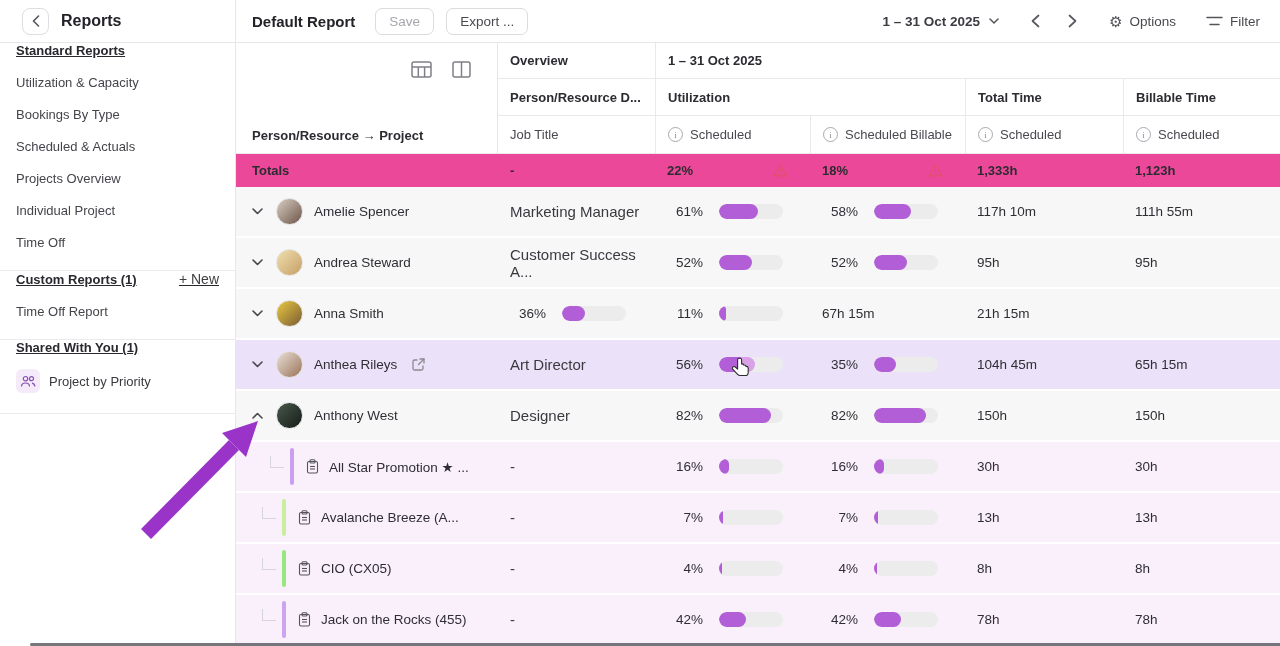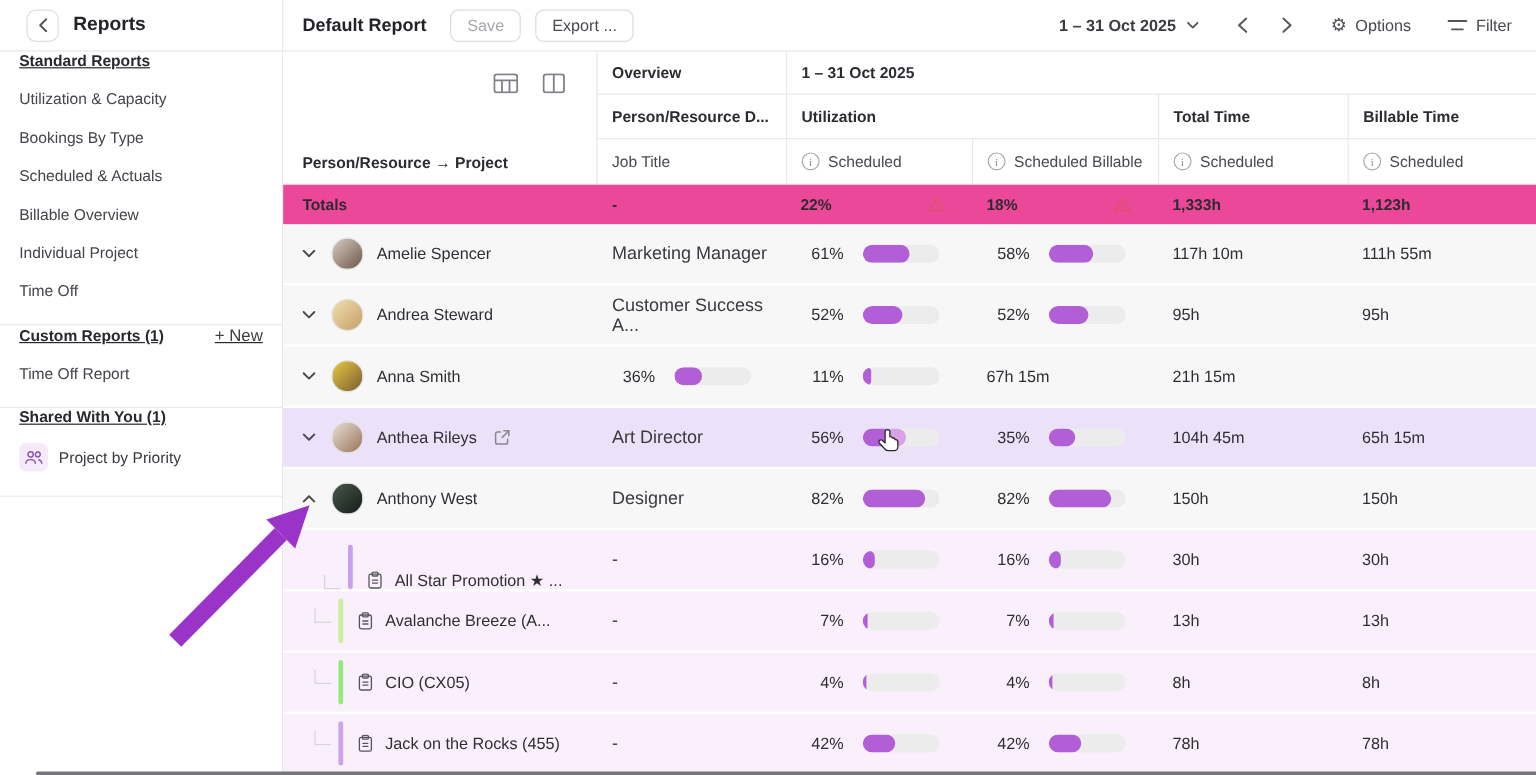--- a/index.html
+++ b/index.html
@@ -109,21 +109,21 @@
             </svg>
         </span>
       </button>
       <span class="sb-title">Reports</span>
     </div>
     <div class="sb-body">
       <div class="sb-heading">Standard Reports</div>
       <div class="sb-item">Utilization &amp; Capacity</div>
       <div class="sb-item">Bookings By Type</div>
       <div class="sb-item">Scheduled &amp; Actuals</div>
-      <div class="sb-item">Billable Overview</div>
+      <div class="sb-item">Projects Overview</div>
       <div class="sb-item">Individual Project</div>
       <div class="sb-item">Time Off</div>
       <div class="sb-divider"></div>
       <div class="sb-heading">
         <span>Custom Reports (1)</span>
         <span class="sb-new">+ New</span>
       </div>
       <div class="sb-item">Time Off Report</div>
       <div class="sb-divider"></div>
       <div class="sb-heading">Shared With You (1)</div>
@@ -402,21 +402,21 @@
           <span class="pct">82%</span>
           <span class="bar">
               <span class="fill" style="width: 82%;"></span>
             </span>
         </div>
         <div class="cell tcell pad12">150h</div>
         <div class="cell tcell pad12">150h</div>
       </div>
 
       <div class="grid-row row r-proj">
-        <div class="pcell" style="padding-left:8px;align-items:flex-end;">
+        <div class="pcell" style="padding-left:8px;">
           <span class="tree"></span>
           <span class="cbar" style="background-color: rgb(201, 160, 239);"></span>
           <span class="clip">
               <svg width="13" height="15" viewBox="0 0 13 15" fill="none" stroke="#55545b" stroke-width="1.1">
                 <rect x="1.5" y="2.5" width="10" height="11.5" rx="1.5"></rect>
                 <rect x="4" y="0.8" width="5" height="3.2" rx="1"></rect>
                 <line x1="4" y1="7.5" x2="9" y2="7.5"></line>
                 <line x1="4" y1="10" x2="9" y2="10"></line>
               </svg>
             </span>

